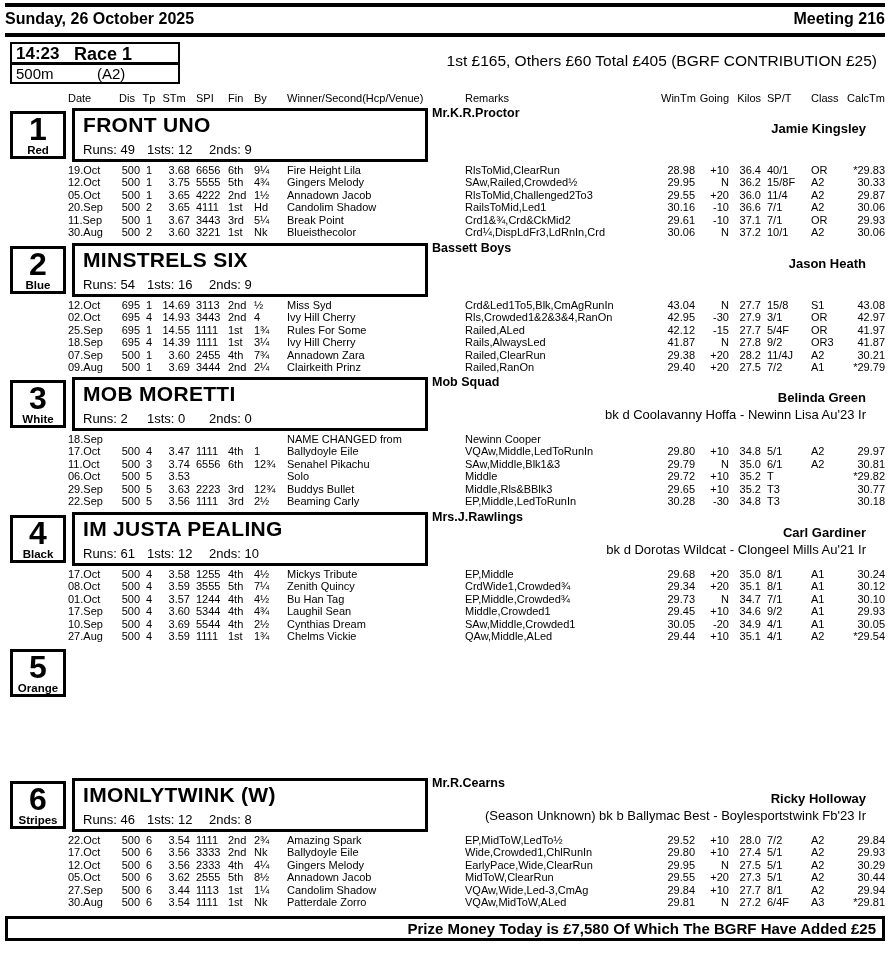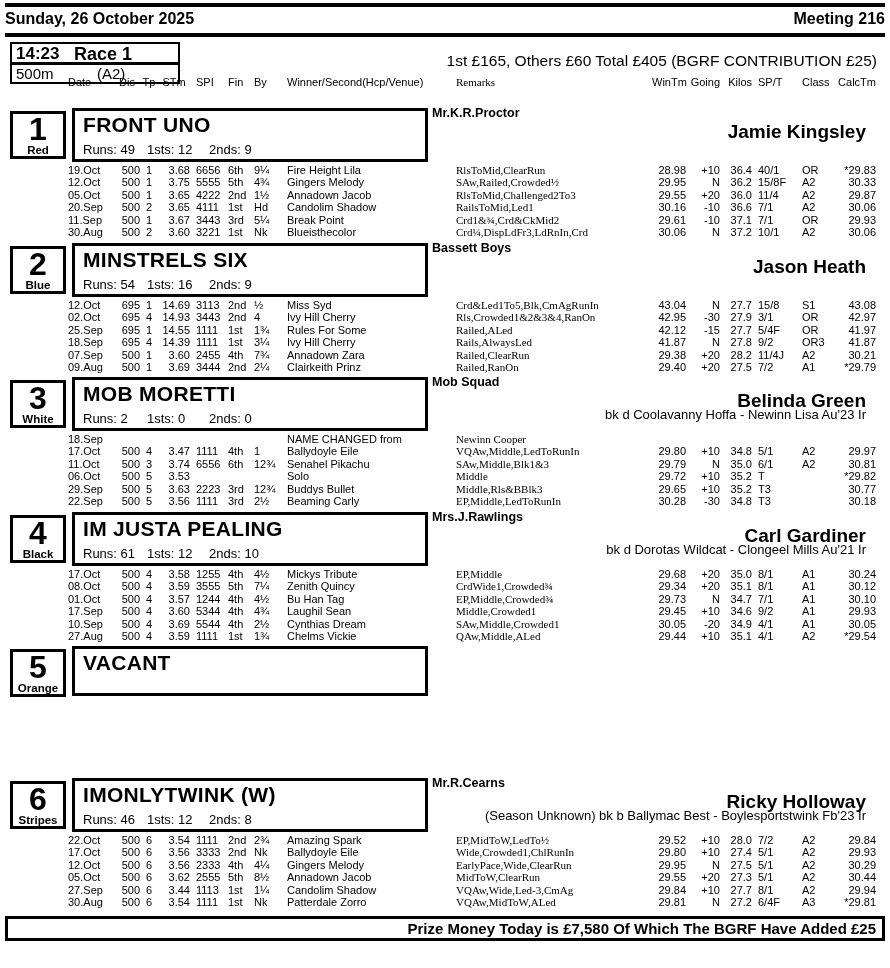--- a/index.html
+++ b/index.html
@@ -36,49 +36,49 @@
   .formrow, #colheads { display:flex; font-size:11px; white-space:nowrap; }
   .formrow { height:12.4px; line-height:12.4px; }
   .c-date   { width:46px; }
   .c-dis    { width:26px; text-align:right; }
   .c-tp     { width:18px; text-align:center; }
   .c-stm    { width:32px; text-align:right; }
   .c-spi    { width:32px; margin-left:6px; }
   .c-fin    { width:26px; }
   .c-by     { width:26px; }
   .c-winner { width:154px; margin-left:7px; }
-  .c-remarks{ width:196px; margin-left:15px;font-family:Liberation Serif, serif; }
+  .c-remarks{ width:196px; margin-left:24px; }
   .c-wintm  { width:34px; text-align:right; }
   .c-going  { width:34px; text-align:right; }
   .c-kilos  { width:32px; text-align:right; }
   .c-sp     { width:44px; margin-left:6px; }
   .c-cls    { width:36px; }
   .c-calctm { width:38px; text-align:right; }
-  #colheads { position:absolute; left:68px; top:76px; }
+  #colheads { position:absolute; left:68px; top:92px; }
   #colheads .c-dis, #colheads .c-stm { text-align:center; }
 
   .section { position:absolute; left:0; width:890px; height:134px; }
   .trapbox {
     position:absolute; left:10px; top:3px; width:56px; height:48px;
     border:3px solid #000; text-align:center;
   }
   .trapnum { font-size:32px; font-weight:bold; line-height:29px; margin-top:1px; }
   .trapcolor { font-size:11.5px; font-weight:bold; line-height:12px; }
   .namebox {
     position:absolute; left:72px; top:0; width:356px; height:54px;
     border:3px solid #000; padding:2px 0 0 8px;
   }
   .section.vacant .namebox { height:50px; }
   .dogname { font-size:21px; font-weight:bold; letter-spacing:.3px; }
   .stats { position:absolute; left:0; top:31px; width:100%; font-size:13px; }
   .st-runs { position:absolute; left:8px; }
   .st-firsts { position:absolute; left:72px; }
   .st-seconds { position:absolute; left:134px; }
   .owner { position:absolute; left:432px; top:-2px; font-size:12.5px; font-weight:bold; }
-  .trainer { position:absolute; right:24px; top:13px; font-size:19px; font-weight:bold; }
+  .trainer { position:absolute; right:24px; top:13px; font-size:13px; font-weight:bold; }
   .breeding { position:absolute; right:24px; top:30px; font-size:13px; }
   .formrows { position:absolute; left:68px; top:56px; }
 
   #footerbar {
     position:absolute; left:5px; top:916px; width:880px; height:25px;
     border:3px solid #000; font-size:15px; font-weight:bold;
     text-align:right; padding-right:6px; line-height:19px;
   }
 </style>
 </head>
@@ -606,23 +606,20 @@
         <span class="c-calctm">*29.54</span>
       </div>
     </div>
 </div>
 
 <div class="section vacant" style="top:646px">
   <div class="trapbox">
     <div class="trapnum">5</div>
     <div class="trapcolor">Orange</div>
   </div>
-  <div class="namebox">
-    <div class="dogname">VACANT</div>
-  </div>
 </div>
 
 <div class="section" style="top:778px">
   <div class="trapbox">
     <div class="trapnum">6</div>
     <div class="trapcolor">Stripes</div>
   </div>
   <div class="namebox">
     <div class="dogname">IMONLYTWINK (W)</div>
     <div class="stats">

